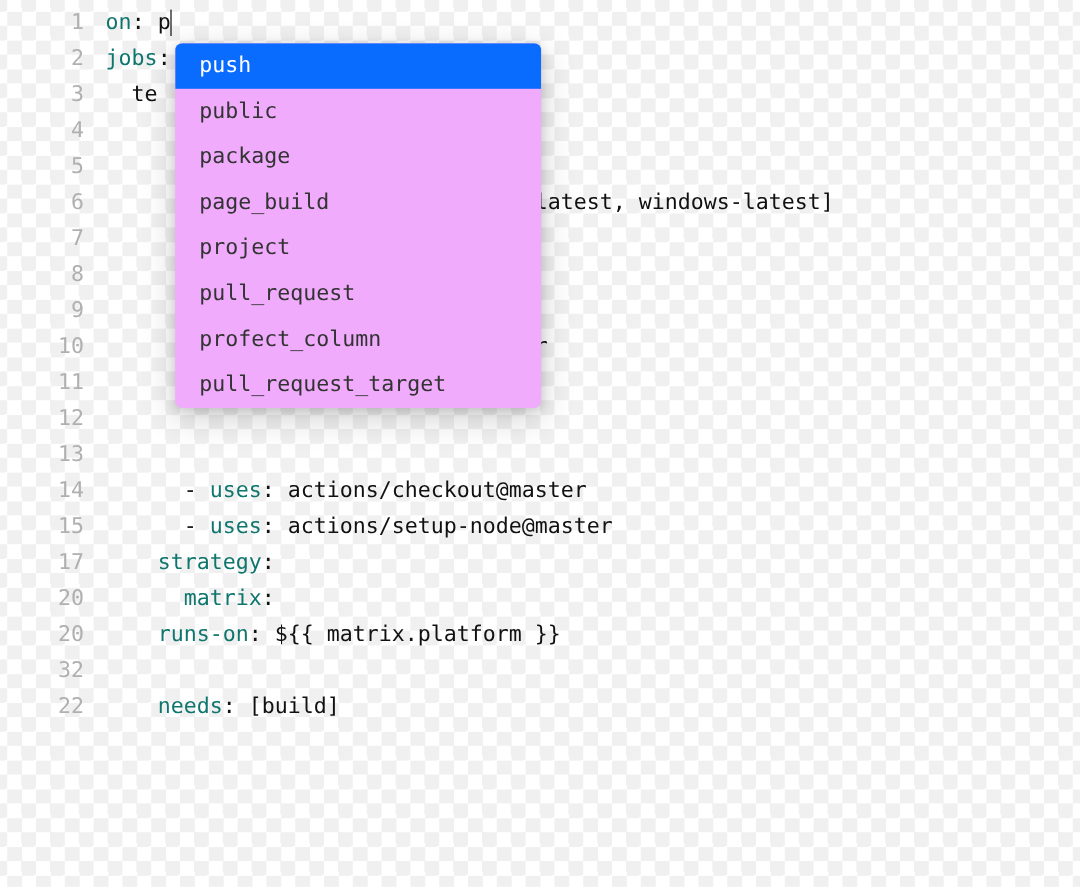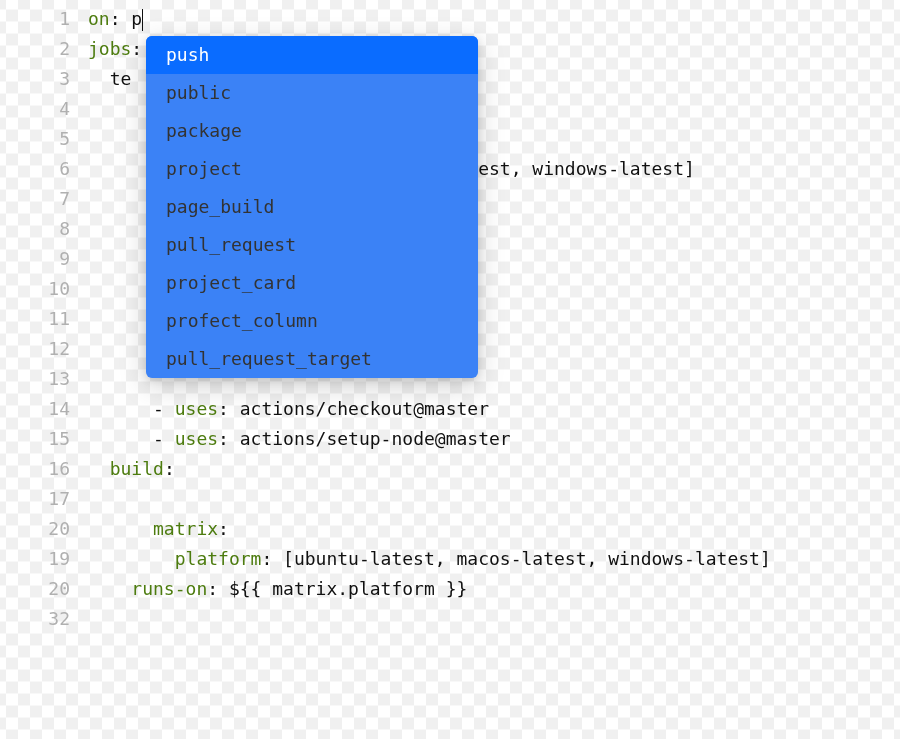--- a/index.html
+++ b/index.html
@@ -34,34 +34,34 @@
       flex-shrink: 0;
       user-select: none;
       font-size: 18px;
     }
     .code {
       white-space: pre;
       color: #111;
       font-size: 18px;
     }
     .key {
-      color: #4d7c0f;
+      color: #0f766e;
     }
     .cursor {
       border-right: 1px solid #111;
       display: inline-block;
       height: 22px;
       vertical-align: middle;
     }
     .autocomplete {
       position: absolute;
       top: 36px;
       left: 146px;
-      width: 332px;
-      background: #3b82f6;
+      width: 305px;
+      background: #f0abfc;
       border-radius: 6px;
       box-shadow: 0 8px 28px rgba(0,0,0,0.18), 0 2px 8px rgba(0,0,0,0.12);
       overflow: hidden;
       z-index: 10;
     }
     .autocomplete-item {
       padding: 8px 20px;
       font-size: 18px;
       color: #333;
       font-family: "SF Mono", "Monaco", "Menlo", "Consolas", monospace;
@@ -131,46 +131,42 @@
     </div>
     <div class="line">
       <div class="gutter">14</div>
       <div class="code"><span>      - </span><span class="key">uses</span><span>: actions/checkout@master</span></div>
     </div>
     <div class="line">
       <div class="gutter">15</div>
       <div class="code"><span>      - </span><span class="key">uses</span><span>: actions/setup-node@master</span></div>
     </div>
     <div class="line">
-      <div class="gutter">16</div>
-      <div class="code"><span>  </span><span class="key">build</span><span>:</span></div>
-    </div>
-    <div class="line">
       <div class="gutter">17</div>
+      <div class="code"><span>    </span><span class="key">strategy</span><span>:</span></div>
     </div>
     <div class="line">
       <div class="gutter">20</div>
       <div class="code"><span>      </span><span class="key">matrix</span><span>:</span></div>
-    </div>
-    <div class="line">
-      <div class="gutter">19</div>
-      <div class="code"><span>        </span><span class="key">platform</span><span>: [ubuntu-latest, macos-latest, windows-latest]</span></div>
     </div>
     <div class="line">
       <div class="gutter">20</div>
       <div class="code"><span>    </span><span class="key">runs-on</span><span>: ${{ matrix.platform }}</span></div>
     </div>
     <div class="line">
       <div class="gutter">32</div>
     </div>
+    <div class="line">
+      <div class="gutter">22</div>
+      <div class="code"><span>    </span><span class="key">needs</span><span>: [build]</span></div>
+    </div>
   </div>
 
 <div class="autocomplete" id="autocomplete">
     <div class="autocomplete-item selected">push</div>
     <div class="autocomplete-item">public</div>
     <div class="autocomplete-item">package</div>
+    <div class="autocomplete-item">page_build</div>
     <div class="autocomplete-item">project</div>
-    <div class="autocomplete-item">page_build</div>
     <div class="autocomplete-item">pull_request</div>
-    <div class="autocomplete-item">project_card</div>
     <div class="autocomplete-item">profect_column</div>
     <div class="autocomplete-item">pull_request_target</div>
   </div>
 
 </body></html>

